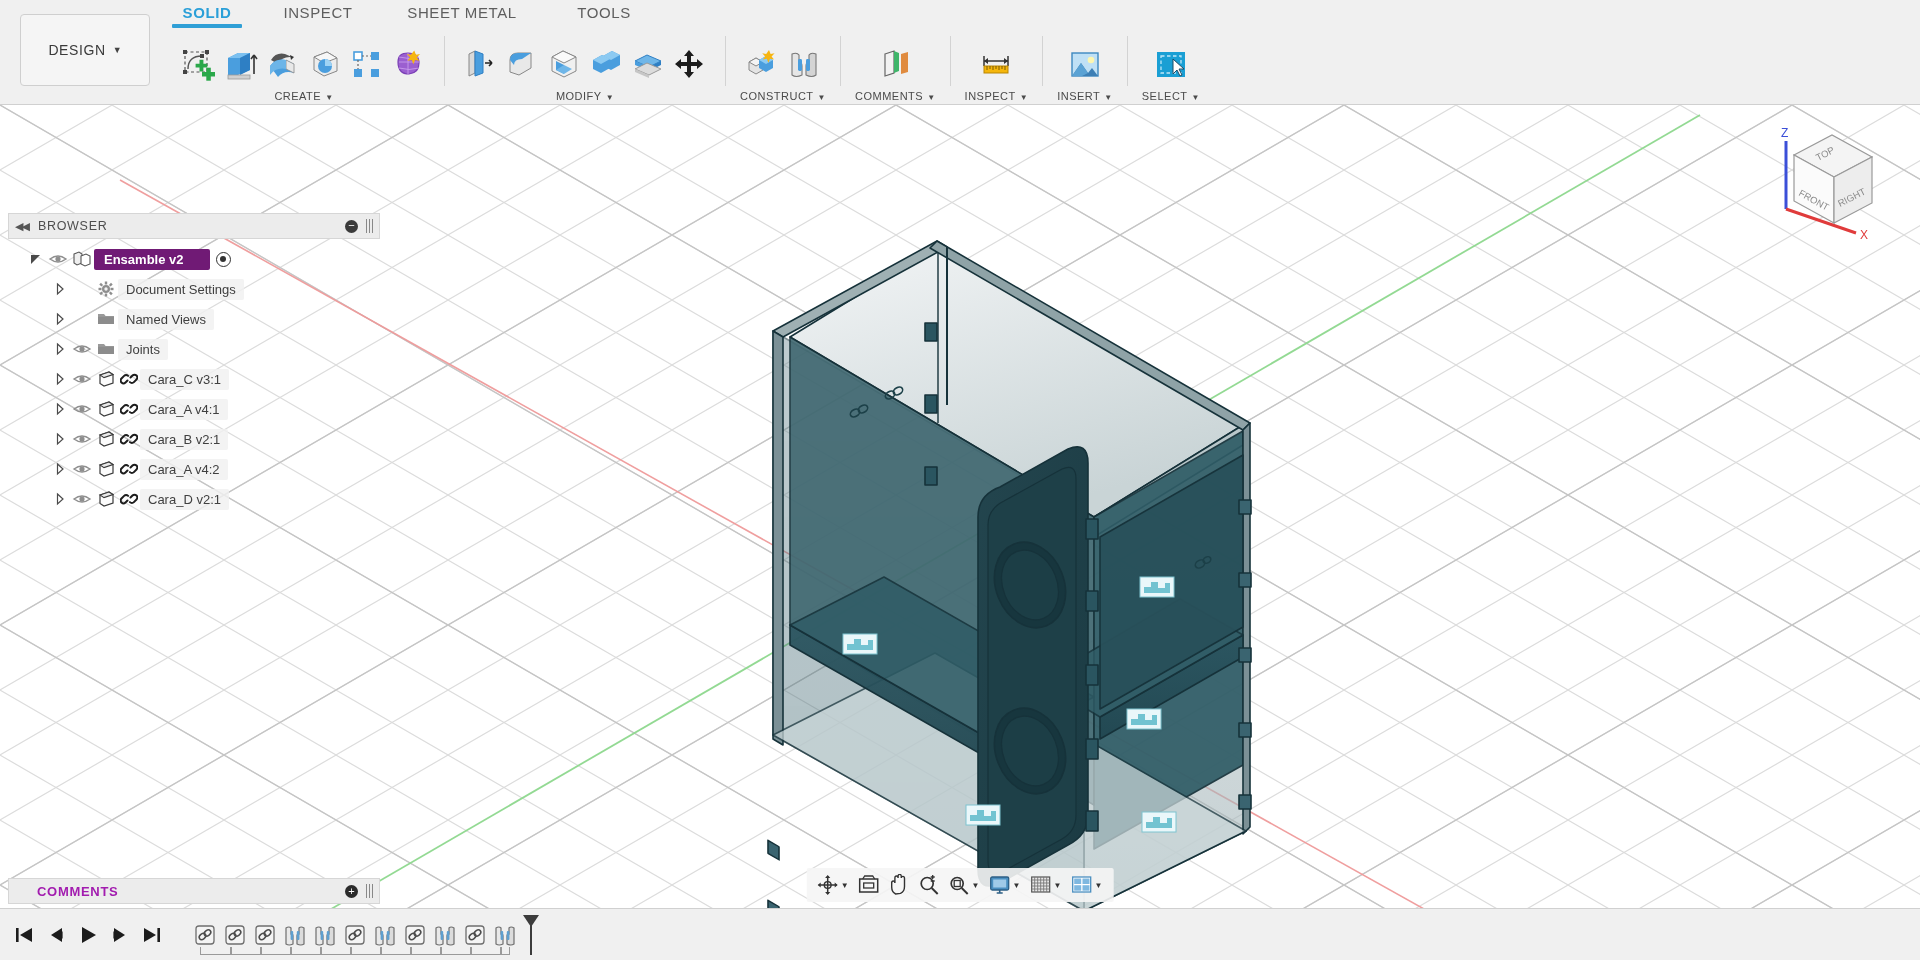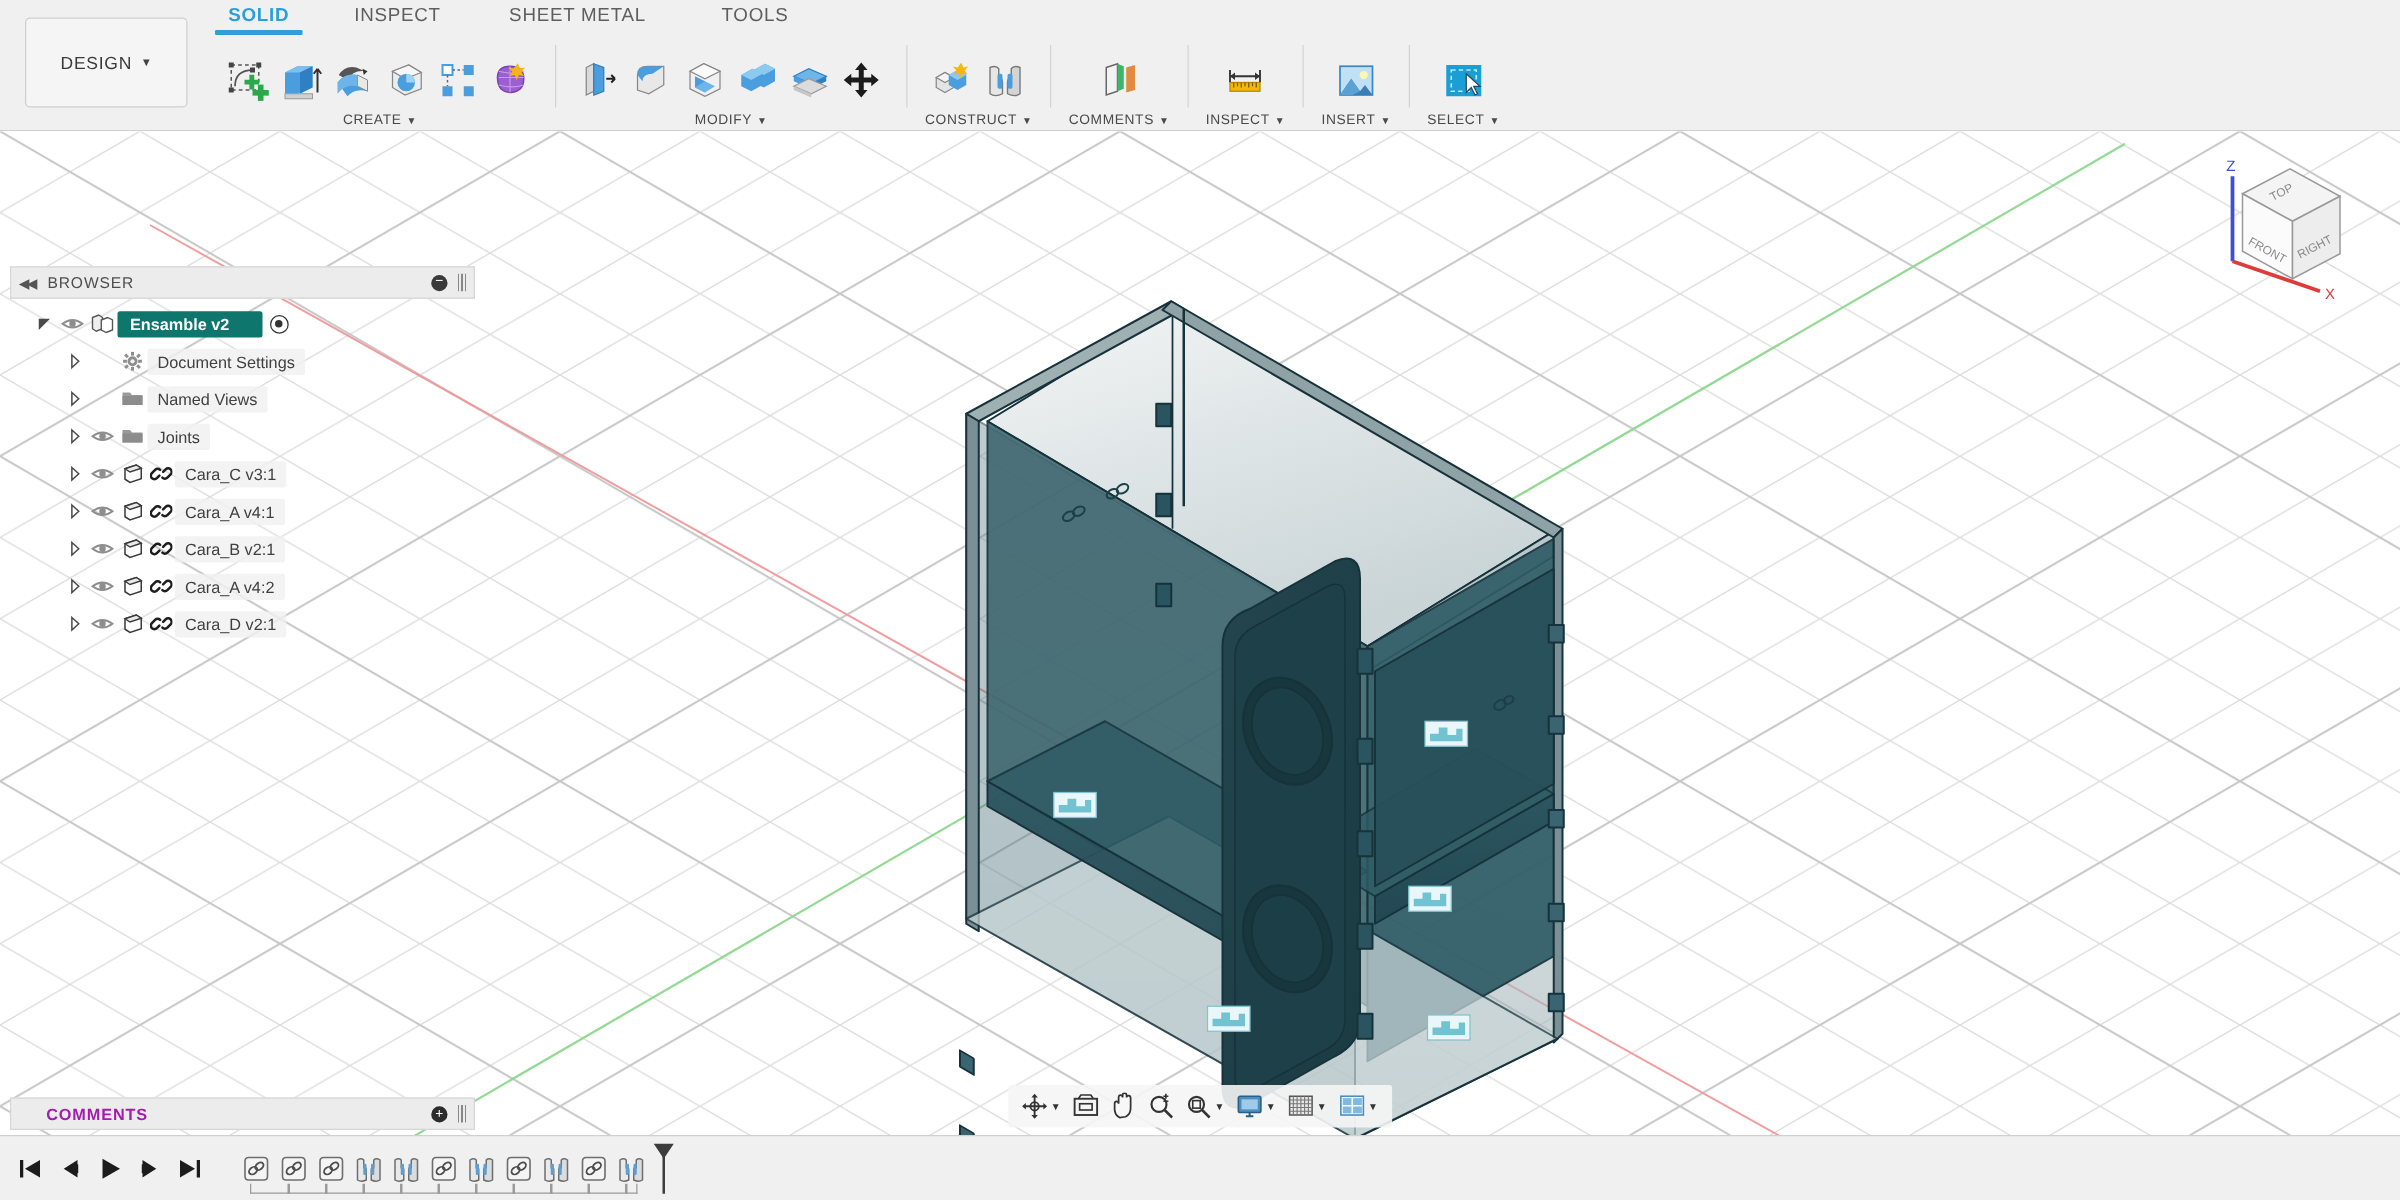--- a/index.html
+++ b/index.html
@@ -93,21 +93,21 @@
     width: 20px; flex: none; display: flex; align-items: center; justify-content: center; cursor: pointer;
   }
   .trow .eye { width: 24px; flex: none; display: flex; align-items: center; justify-content: center; cursor: pointer; }
   .trow .ico { width: 24px; flex: none; display: flex; align-items: center; justify-content: center; }
   .trow .link { width: 22px; flex: none; display: flex; align-items: center; justify-content: center; }
   .trow .lbl {
     background: rgba(240,240,240,.82); padding: 3px 8px; border-radius: 2px;
     color: #404040; font-size: 13px; white-space: nowrap;
   }
   .trow.root .lbl {
-    background: #0f766e; color: #fff; font-weight: bold; padding: 3px 26px 3px 10px;
+    background: #701a75; color: #fff; font-weight: bold; padding: 3px 26px 3px 10px;
   }
   .trow .radio {
     width: 15px; height: 15px; border-radius: 50%; border: 1.6px solid #333;
     margin-left: 6px; display:flex;align-items:center;justify-content:center; cursor: pointer;
   }
   .trow .radio i { width: 6px; height: 6px; border-radius: 50%; background: #333; display:block; }
   .lvl1 { padding-left: 42px; }
 
   
   #viewcube { position: absolute; top: 10px; right: 30px; width: 130px; height: 130px; z-index: 20; cursor: grab; }

